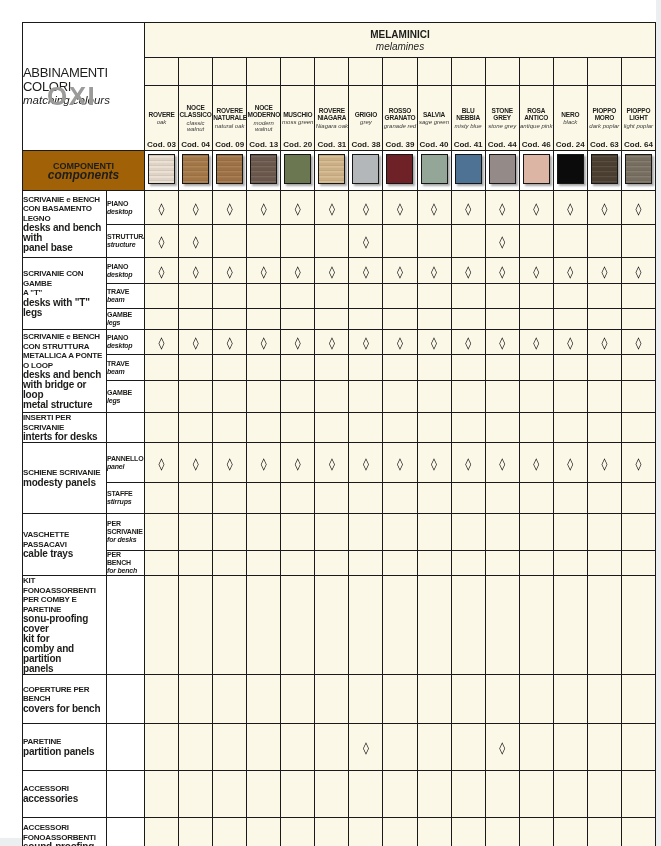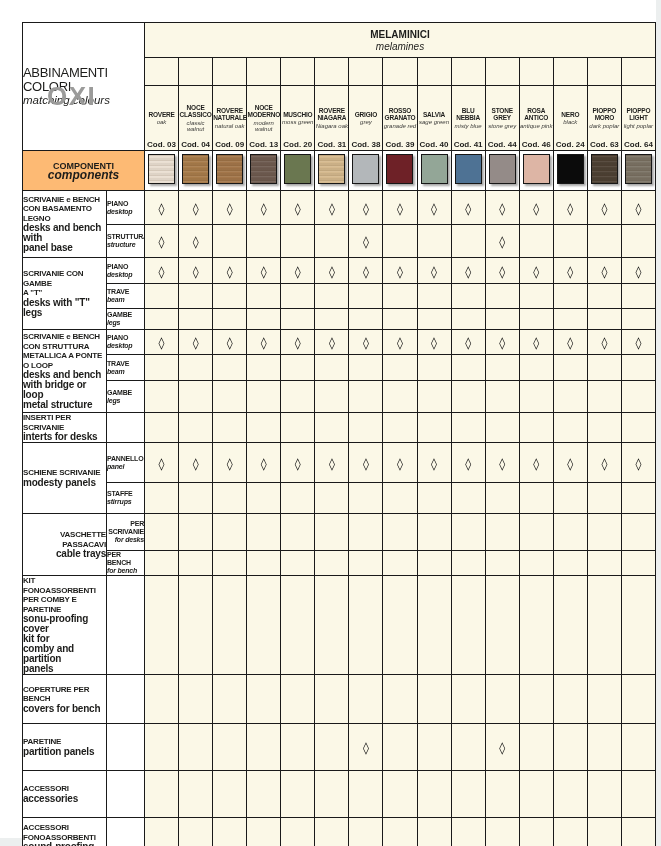--- a/index.html
+++ b/index.html
@@ -29,21 +29,21 @@
   .mel-en{font-style:italic;font-size:10px;line-height:11px}
 
   
   td.spacer-cell{background:#FBF8E7}
   td.name-cell{background:#FBF8E7;vertical-align:top;text-align:center;position:relative;padding:3px 1px 11px}
   .nm{font-weight:bold;font-size:6.5px;line-height:7.5px;letter-spacing:-0.2px}
   .en{font-style:italic;font-size:6px;line-height:6.5px;margin-top:1px;color:#3a3a38}
   .cod{position:absolute;left:0;right:0;bottom:1px;font-weight:bold;font-size:8px;text-align:center}
 
   
-  td.componenti-cell{background:#fdba74;text-align:center;vertical-align:middle}
+  td.componenti-cell{background:#a16207;text-align:center;vertical-align:middle}
   .comp-it{font-weight:bold;font-size:9px;line-height:10px}
   .comp-en{font-weight:bold;font-style:italic;font-size:12px;line-height:9.5px}
   td.swatch-cell{background:#ffffff;text-align:center;vertical-align:middle}
   .swatch{width:27px;height:30px;margin:1px auto 4px;border:1.5px solid #161616;
     box-shadow:1.5px 2px 2px rgba(0,0,0,0.35)}
   .swatch.grain{background-image:repeating-linear-gradient(180deg,
     rgba(50,30,10,0.12) 0 1px, rgba(255,255,255,0.07) 1px 2px,
     rgba(0,0,0,0) 2px 3px, rgba(30,20,5,0.06) 3px 5px)}
 
   
@@ -489,21 +489,21 @@
             <td class="mark-cell"></td>
             <td class="mark-cell"></td>
             <td class="mark-cell"></td>
             <td class="mark-cell"></td>
             <td class="mark-cell"></td>
             <td class="mark-cell"></td>
             <td class="mark-cell"></td>
             <td class="mark-cell"></td>
             <td class="mark-cell"></td>
           </tr>
-          <tr style="height: 37px; text-align: right;">
+          <tr style="height: 37px;">
             <td class="cat-cell" rowspan="2">
               <div class="cit">VASCHETTE PASSACAVI</div>
               <div class="cen">cable trays</div>
             </td>
             <td class="sub-cell">
               <div class="sit">PER
 SCRIVANIE</div>
               <div class="sen">for desks</div>
             </td>
             <td class="mark-cell"></td>

